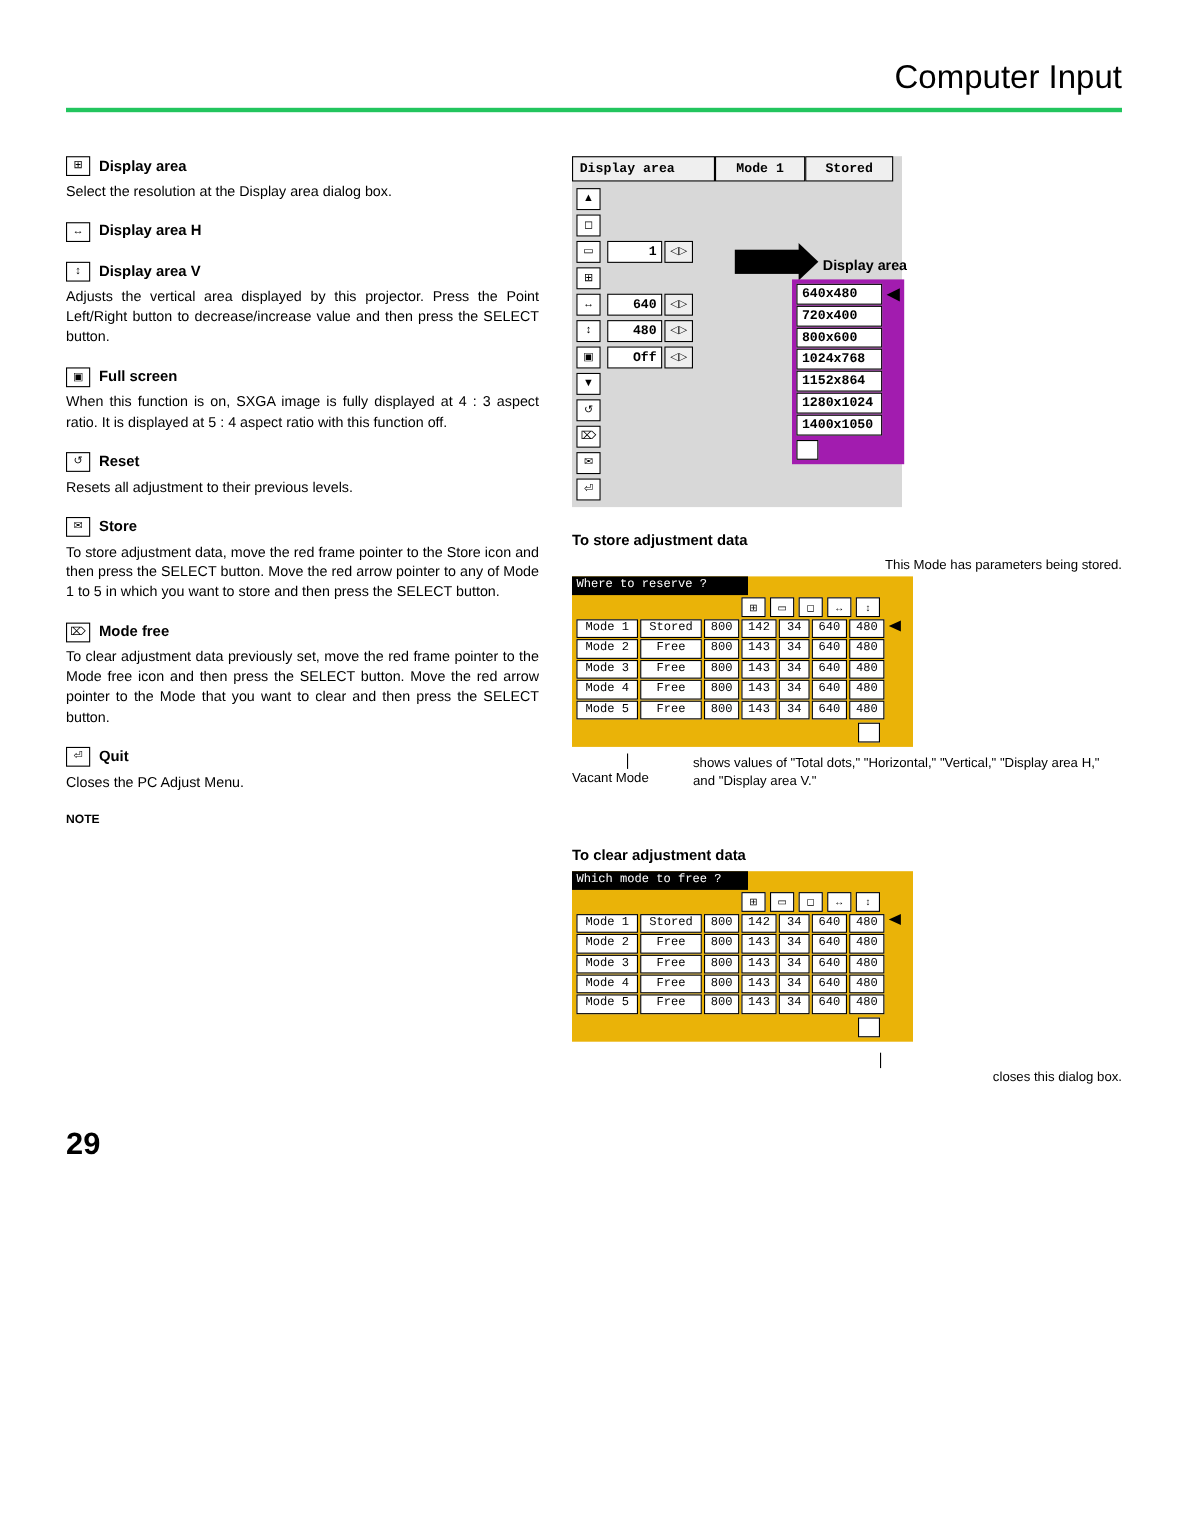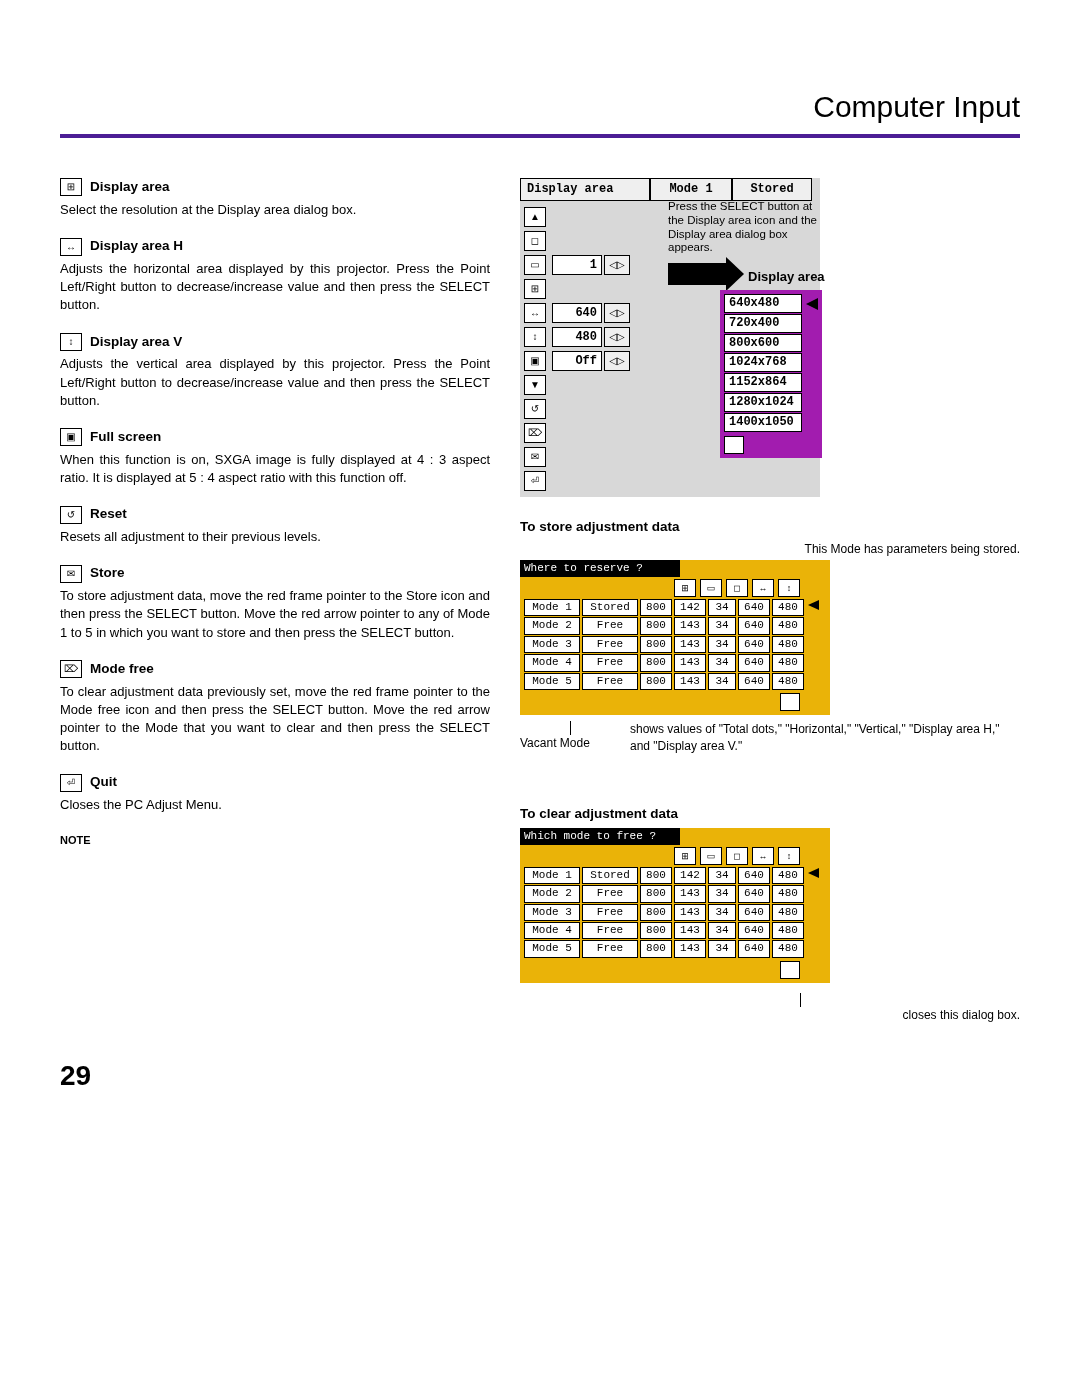--- a/index.html
+++ b/index.html
@@ -8,24 +8,23 @@
     font-size: 13px;
     line-height: 1.4;
     background: #fff;
     width: 1080px;
     margin: 0 auto;
     padding: 50px 60px 40px 60px;
     color: #000;
   }
   .page-title-bar {
     text-align: right;
-    border-bottom: 4px solid #4c1d95;
+    border-bottom: 4px solid #22c55e;
     padding-bottom: 6px;
     margin-bottom: 40px;
-    margin-top: 36px;
   }
   .page-title-bar h1 { font-weight: normal; font-size: 30px; }
   .cols { display: flex; gap: 30px; }
   .left { flex: 0 0 430px; }
   .right { flex: 1; }
   .section { margin-bottom: 18px; }
   .sec-head { display: flex; align-items: center; margin-bottom: 4px; }
   .sec-head .ibox { width: 22px; height: 18px; border: 1.5px solid #000; background:#fff; display:flex; align-items:center; justify-content:center; font-size:10px; margin-right:8px; }
   .sec-head b { font-size: 13.5px; }
   .left p { font-size: 13px; text-align: justify; }
@@ -98,21 +97,20 @@
           <b>Display area</b>
         </div>
     <p>Select the resolution at the Display area dialog box.</p>
   </div>
 
   <div class="section">
     <div class="sec-head">
           <span class="ibox">↔</span>
           <b>Display area H</b>
         </div>
-    <p>Adjusts the horizontal area displayed by this projector.  Press the Point Left/Right button to decrease/increase value and then press the SELECT button.</p>
   </div>
 
   <div class="section">
     <div class="sec-head">
           <span class="ibox">↕</span>
           <b>Display area V</b>
         </div>
     <p>Adjusts the vertical area displayed by this projector.  Press the Point Left/Right button to decrease/increase value and then press the SELECT button.</p>
   </div>
 
@@ -200,21 +198,20 @@
                 <div class="valbox">480</div>
                 <div class="lr">◁▷</div>
               </div>
           <div class="valrow">
                 <div class="valbox" style="text-align:right">Off</div>
                 <div class="lr">◁▷</div>
               </div>
         </div>
       </div>
     </div>
-    <div class="callout1">Press the SELECT button at the Display area icon and the Display area dialog box appears.</div>
     <div class="big-arrow"></div>
     <div class="disp-lbl">Display area</div>
     <div class="res-list">
       <div class="row">
             <div class="rv">640x480</div>
             <div class="ptr"></div>
           </div>
       <div class="rv">720x400</div>
       <div class="rv">800x600</div>
       <div class="rv">1024x768</div>

